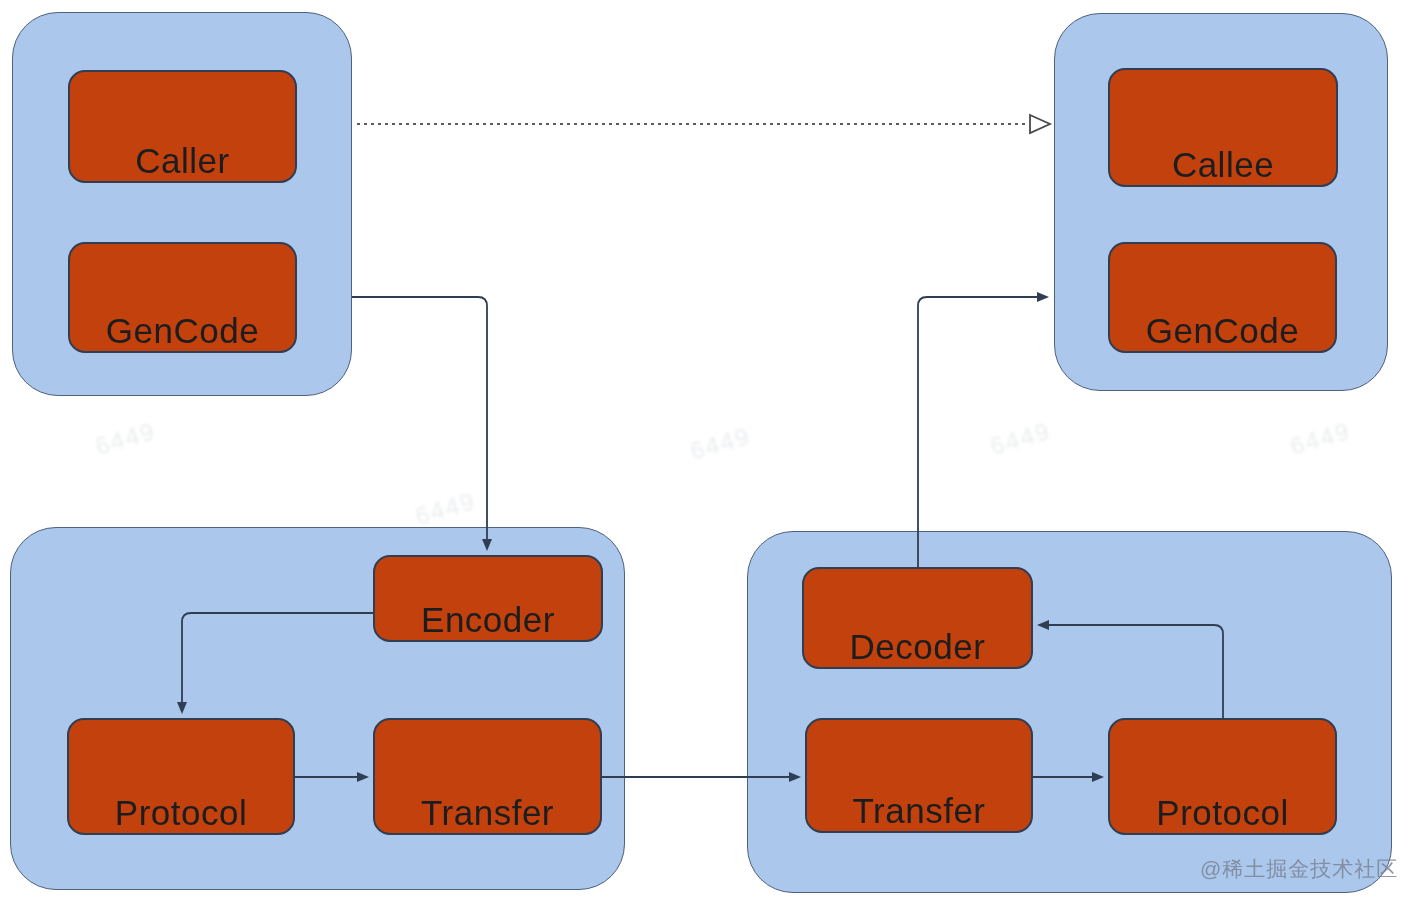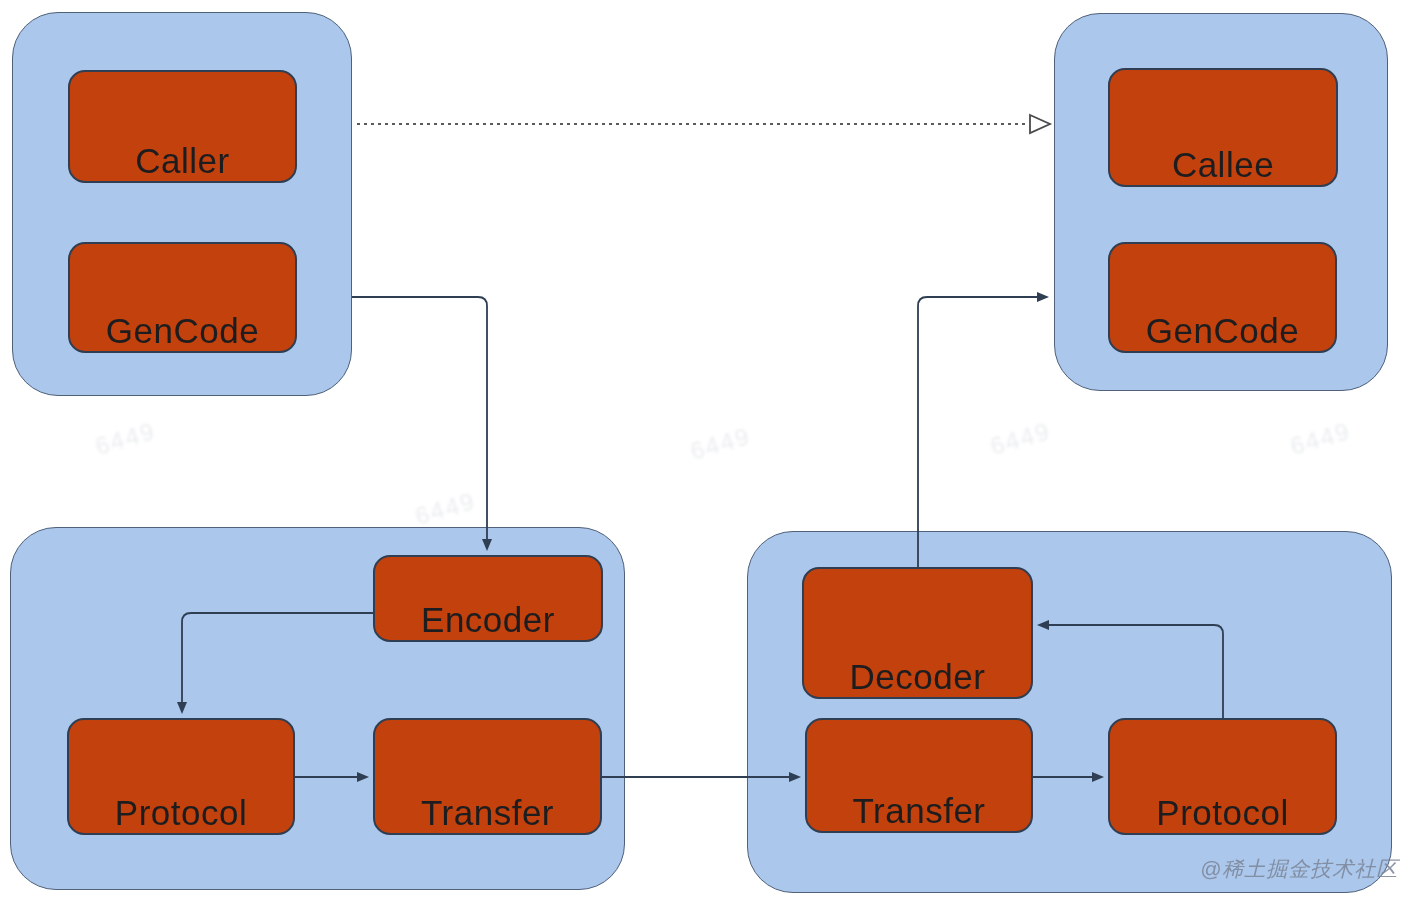--- a/index.html
+++ b/index.html
@@ -20,21 +20,20 @@
   svg.wires{position:absolute;left:0;top:0;pointer-events:none;}
   .wm-diag{
     position:absolute;font-size:24px;color:rgba(125,135,150,0.16);
     transform:rotate(-16deg);filter:blur(1.5px);white-space:nowrap;
     letter-spacing:2px;
   }
   .wm-corner{
     position:absolute;left:1200px;top:855px;width:195px;text-align:right;
     font-size:21px;color:rgba(122,132,150,0.85);letter-spacing:1px;
     white-space:nowrap;
-    font-style:italic;
   }
 </style>
 </head>
 <body>
 
 <div class="stage">
 
   <div class="wm-diag" style="left:95px;top:425px;">6449</div>
   <div class="wm-diag" style="left:415px;top:495px;">6449</div>
   <div class="wm-diag" style="left:690px;top:430px;">6449</div>
@@ -66,21 +65,21 @@
     <span>Encoder</span>
   </div>
   <div class="node" style="left:67px;top:718px;width:228px;height:117px;">
     <span>Protocol</span>
   </div>
   <div class="node" style="left:373px;top:718px;width:229px;height:117px;">
     <span>Transfer</span>
   </div>
 
   <div class="container" style="left:747px;top:531px;width:645px;height:362px;"></div>
-  <div class="node" style="left:802px;top:567px;width:231px;height:132px;">
+  <div class="node" style="left:802px;top:567px;width:231px;height:102px;">
     <span>Decoder</span>
   </div>
   <div class="node" style="left:805px;top:718px;width:228px;height:115px;">
     <span>Transfer</span>
   </div>
   <div class="node" style="left:1108px;top:718px;width:229px;height:117px;">
     <span>Protocol</span>
   </div>
 
   <svg class="wires" width="1406" height="902" viewBox="0 0 1406 902">

